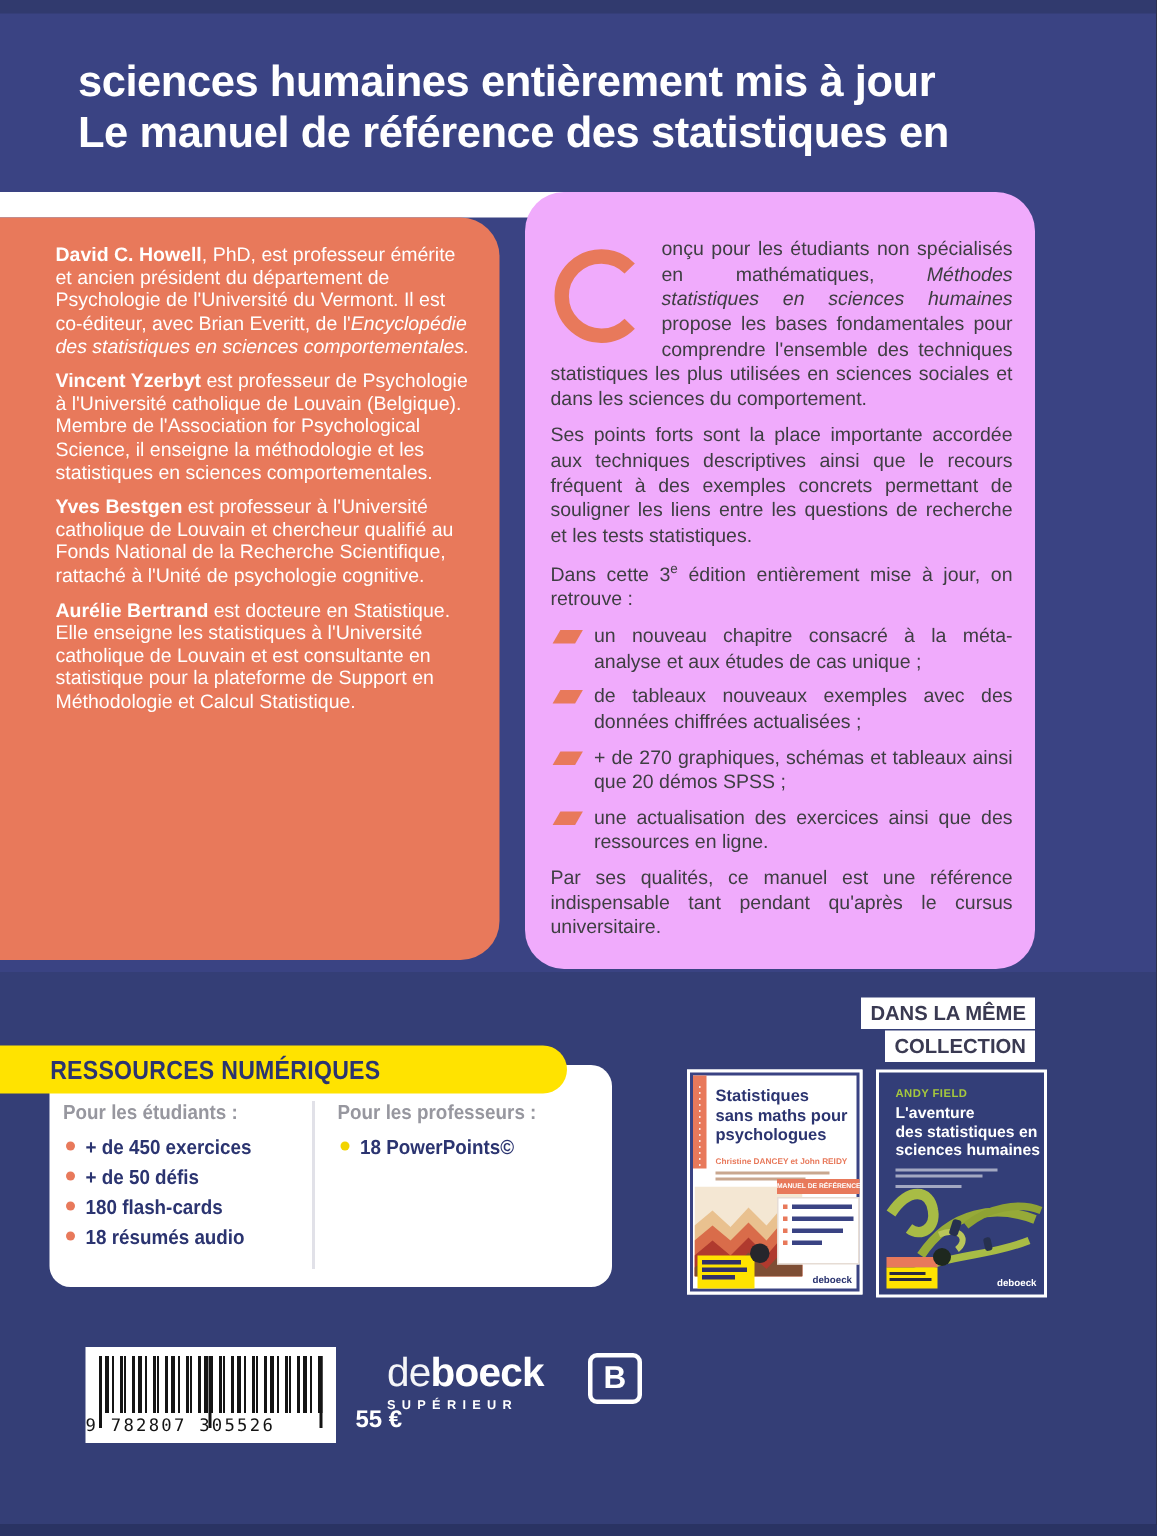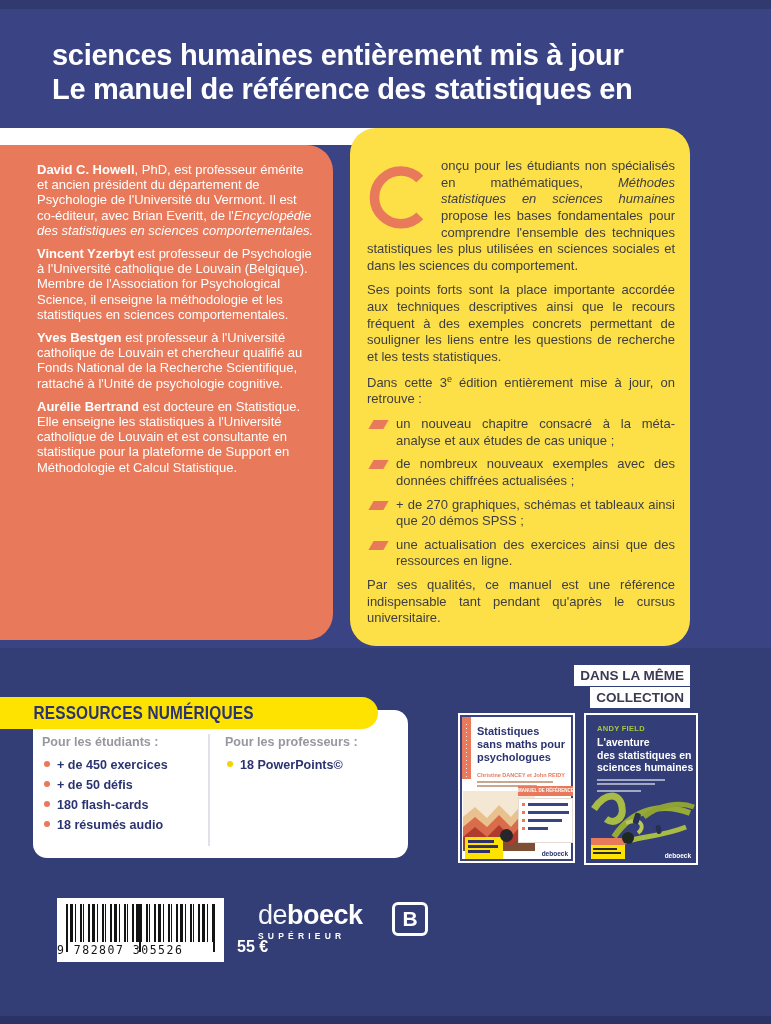--- a/index.html
+++ b/index.html
@@ -25,21 +25,21 @@
 
   
   .authors-panel{left:0;top:145px;width:333px;height:495px;background:#E8795B;
     border-radius:0 26px 26px 0;box-sizing:border-box;
     padding:17px 16px 0 37px;color:#fff;}
   .authors-panel p{margin:0 0 8px;font-size:13px;line-height:1.17;}
   .authors-panel b{font-weight:bold;}
   .authors-panel i{font-style:italic;}
 
   
-  .desc-panel{left:350px;top:128px;width:340px;height:518px;background:#fde047;
+  .desc-panel{left:350px;top:128px;width:340px;height:518px;background:#f0abfc;
     border-radius:26px;box-sizing:border-box;padding:30px 15px 0 17px;
     color:#3E3E42;font-size:13px;line-height:1.28;text-align:justify;}
   .desc-panel p{margin:0 0 8px;}
   .dropcap{float:left;width:64px;height:74px;margin:4px 10px 2px 0;}
   .bullet{display:flex;margin:0 0 7px;}
   .bmark{flex:none;width:15px;height:9px;background:#E8795B;
     transform:skewX(-30deg);margin:4px 10px 0 4px;}
   .btext{flex:1;text-align:justify;}
   sup{font-size:9px;}
 
@@ -152,21 +152,21 @@
       </svg><span>onçu pour les étudiants non spécialisés en mathématiques, </span><i>Méthodes statistiques en sciences humaines</i><span> propose les bases fondamentales pour comprendre l'ensemble des techniques statistiques les plus utilisées en sciences sociales et dans les sciences du comportement.</span>
     </p>
     <p>Ses points forts sont la place importante accordée aux techniques descriptives ainsi que le recours fréquent à des exemples concrets permettant de souligner les liens entre les questions de recherche et les tests statistiques.</p>
     <p><span>Dans cette 3</span><sup>e</sup><span> édition entièrement mise à jour, on retrouve :</span></p>
     <div class="bullet">
         <span class="bmark"></span>
         <span class="btext">un nouveau chapitre consacré à la méta-analyse et aux études de cas unique ;</span>
       </div>
     <div class="bullet">
         <span class="bmark"></span>
-        <span class="btext">de nombreux nouveaux exemples avec des données chiffrées actualisées ;</span>
+        <span class="btext">de tableaux nouveaux exemples avec des données chiffrées actualisées ;</span>
       </div>
     <div class="bullet">
         <span class="bmark"></span>
         <span class="btext">+ de 270 graphiques, schémas et tableaux ainsi que 20 démos SPSS ;</span>
       </div>
     <div class="bullet">
         <span class="bmark"></span>
         <span class="btext">une actualisation des exercices ainsi que des ressources en ligne.</span>
       </div>
     <p>Par ses qualités, ce manuel est une référence indispensable tant pendant qu'après le cursus universitaire.</p>

